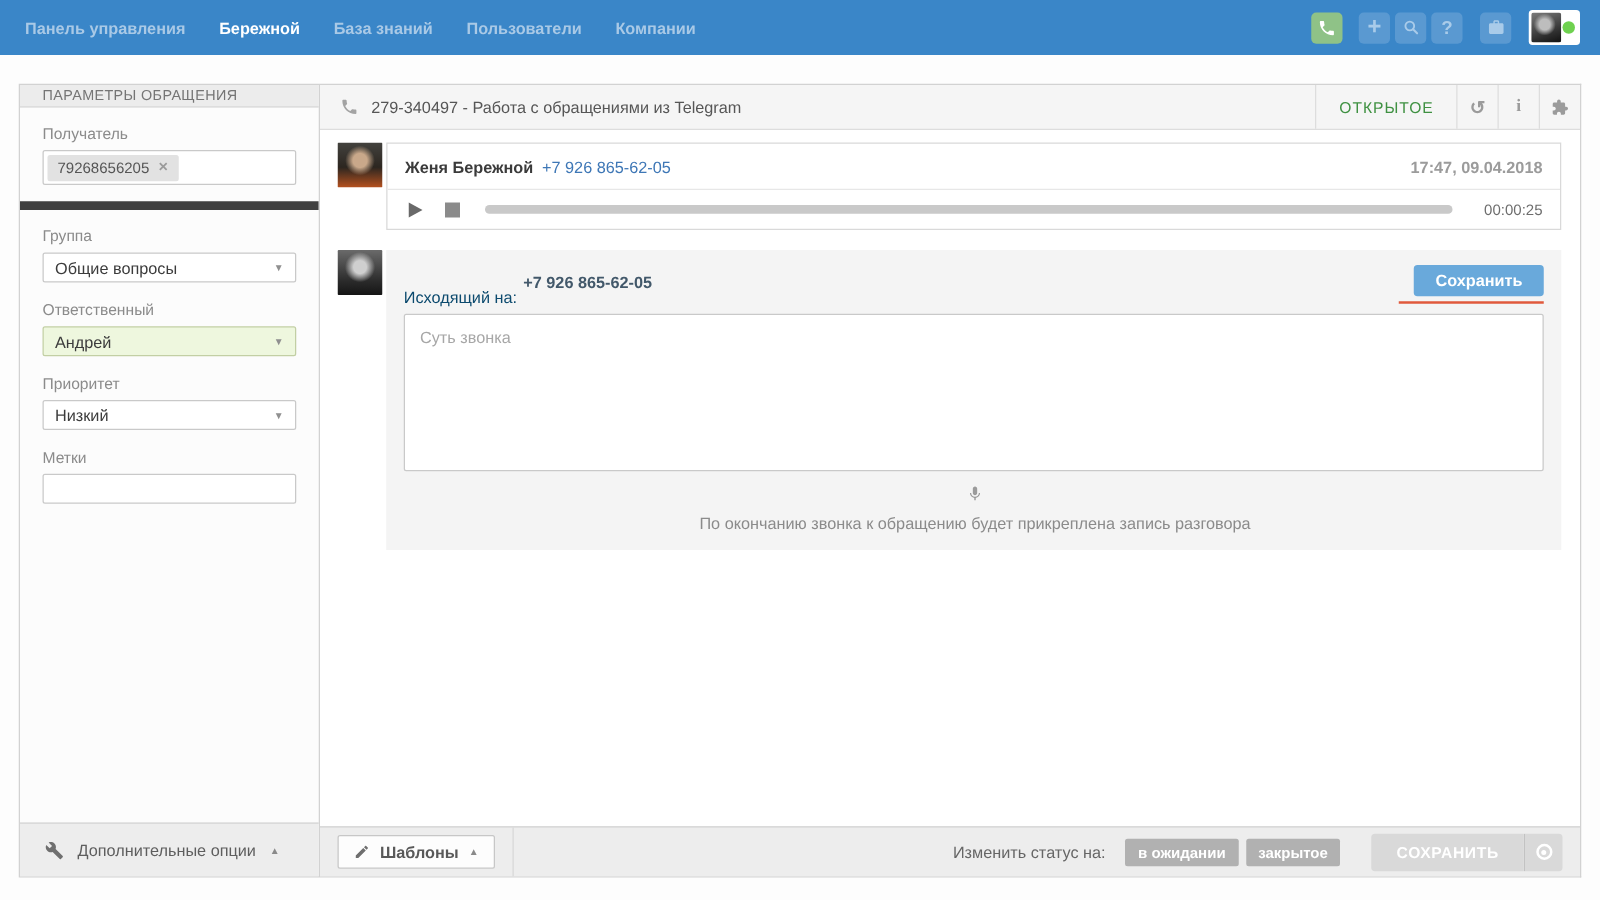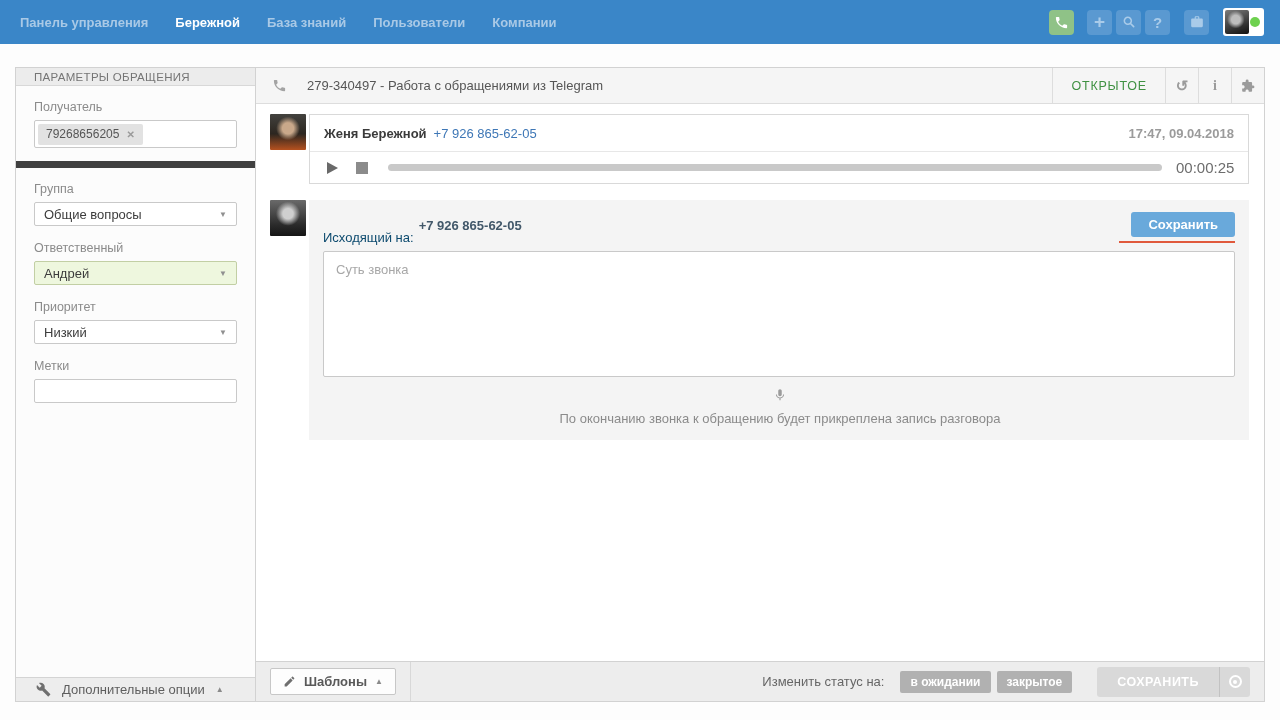--- a/index.html
+++ b/index.html
@@ -36,28 +36,28 @@
   .side-fields { padding:2px 18px 0; }
   .f-label { font-size:12.5px; color:#8b8b8b; margin-bottom:6px; }
   .chip-input { background:#fff; border:1px solid #c9c9c9; border-radius:2px; height:28px; display:flex; align-items:center; padding:3px; }
   .chip { background:#e2e2e2; border-radius:2px; height:21px; display:flex; align-items:center; gap:7px; padding:0 8px; font-size:12px; color:#555; }
   .chip-x { color:#9a9a9a; font-size:10px; font-weight:bold; cursor:pointer; }
   .field { margin:12px 0 15px; }
   .select { background:#fff; border:1px solid #c9c9c9; border-radius:2px; height:24px; display:flex; align-items:center; justify-content:space-between; padding:0 9px; font-size:13px; color:#3c3c3c; cursor:pointer; }
   .select.green { background:#eef7de; border-color:#c2cfa4; }
   .sel-arr { font-size:8px; color:#909090; }
   .text-input { width:100%; background:#fff; border:1px solid #c9c9c9; border-radius:2px; height:24px; font:13px "Liberation Sans",sans-serif; padding:0 8px; color:#333; }
-  .sidebar-footer { height:24px; background:#ededed; border-top:1px solid #d4d4d4; display:flex; align-items:center; padding:0 20px; gap:11px; flex:none; cursor:pointer; }
+  .sidebar-footer { height:43px; background:#ededed; border-top:1px solid #d4d4d4; display:flex; align-items:center; padding:0 20px; gap:11px; flex:none; cursor:pointer; }
   .sf-label { font-size:13px; color:#5e5e5e; }
   .arr-up { font-size:8px; color:#8a8a8a; }
 
   
   .main { flex:1; border:1px solid #d2d2d2; border-left:none; background:#fff; display:flex; flex-direction:column; }
   .ticket-header { height:36px; background:#f5f5f5; border-bottom:1px solid #dddddd; display:flex; align-items:stretch; flex:none; }
-  .th-left { display:flex; align-items:center; gap:20px; padding:0 16px; flex:1; }
+  .th-left { display:flex; align-items:center; gap:10px; padding:0 16px; flex:1; }
   .th-title { font-size:13px; color:#565656; }
   .th-status { font-size:12.5px; color:#3f9142; letter-spacing:.8px; padding:0 18px; border-left:1px solid #ddd; display:flex; align-items:center; cursor:pointer; }
   .th-icell { width:33px; border-left:1px solid #ddd; display:flex; align-items:center; justify-content:center; color:#9b9b9b; cursor:pointer; }
   .glyph-history { font-size:15px; font-weight:bold; }
   .glyph-info { font-family:"Liberation Serif",serif; font-weight:bold; font-size:14px; }
 
   .ticket-body { flex:1; padding:10px 15px 0 14px; overflow:hidden; }
   .message { display:flex; align-items:flex-start; margin-bottom:16px; }
   .avatar { width:36px; height:36px; flex:none; border-radius:1px; }
   .av1 { background: radial-gradient(circle at 50% 40%, #c9a88a 0 20%, transparent 42%), linear-gradient(180deg,#43423e 0%,#2c2620 55%,#b5511f 100%); }
@@ -65,21 +65,21 @@
   .msg-col { flex:1; margin-left:3px; min-width:0; }
   .msg-box { border:1px solid #d9d9d9; background:#fff; }
   .msg-head { height:37px; display:flex; align-items:center; gap:7px; padding:0 14px; border-bottom:1px solid #e7e7e7; }
   .msg-name { font-weight:bold; font-size:13px; color:#3b3b3b; }
   .msg-phone { font-size:13px; color:#3e77b6; cursor:pointer; }
   .msg-time { margin-left:auto; font-size:13px; font-weight:bold; color:#9b9b9b; }
   .msg-audio { height:31px; display:flex; align-items:center; padding:0 14px; }
   .play-btn { width:0; height:0; border-left:11px solid #696969; border-top:6.5px solid transparent; border-bottom:6.5px solid transparent; margin-left:3px; cursor:pointer; }
   .stop-btn { width:12px; height:12px; background:#8b8b8b; margin-left:18px; cursor:pointer; }
   .track { flex:1; height:7px; background:#c9c9c9; border-radius:4px; margin:0 14px 0 20px; cursor:pointer; }
-  .duration { font-size:15px; color:#6d6d6d; width:58px; text-align:right; }
+  .duration { font-size:12px; color:#6d6d6d; width:58px; text-align:right; }
 
   .msg-gray { background:#f4f4f4; padding:12px 14px 14px; }
   .mg-row { display:flex; align-items:center; position:relative; height:27px; }
   .mg-label { font-size:13px; color:#0c4a6e; margin-right:5px;margin-top:24px; }
   .mg-phone { font-size:13px; font-weight:bold; color:#42586a; }
   .save-btn { position:absolute; right:0; top:0; background:#69a9db; color:#fff; font-weight:bold; font-size:13px; border:none; border-radius:3px; height:25px; padding:0 17px; font-family:inherit; cursor:pointer; }
   .save-underline { position:absolute; right:0; top:29px; width:116px; height:2px; background:#e0593c; }
   .mg-textarea { margin-top:12px; width:100%; height:126px; border:1px solid #c9c9c9; border-radius:2px; resize:none; font:13px "Liberation Sans",sans-serif; color:#333; padding:10px 12px; display:block; }
   .mg-textarea::placeholder { color:#a7a7a7; }
   .mg-note { margin-top:11px; display:flex; align-items:center; gap:9px; font-size:13px; color:#8b8b8b; padding-left:2px;flex-direction:column; }

